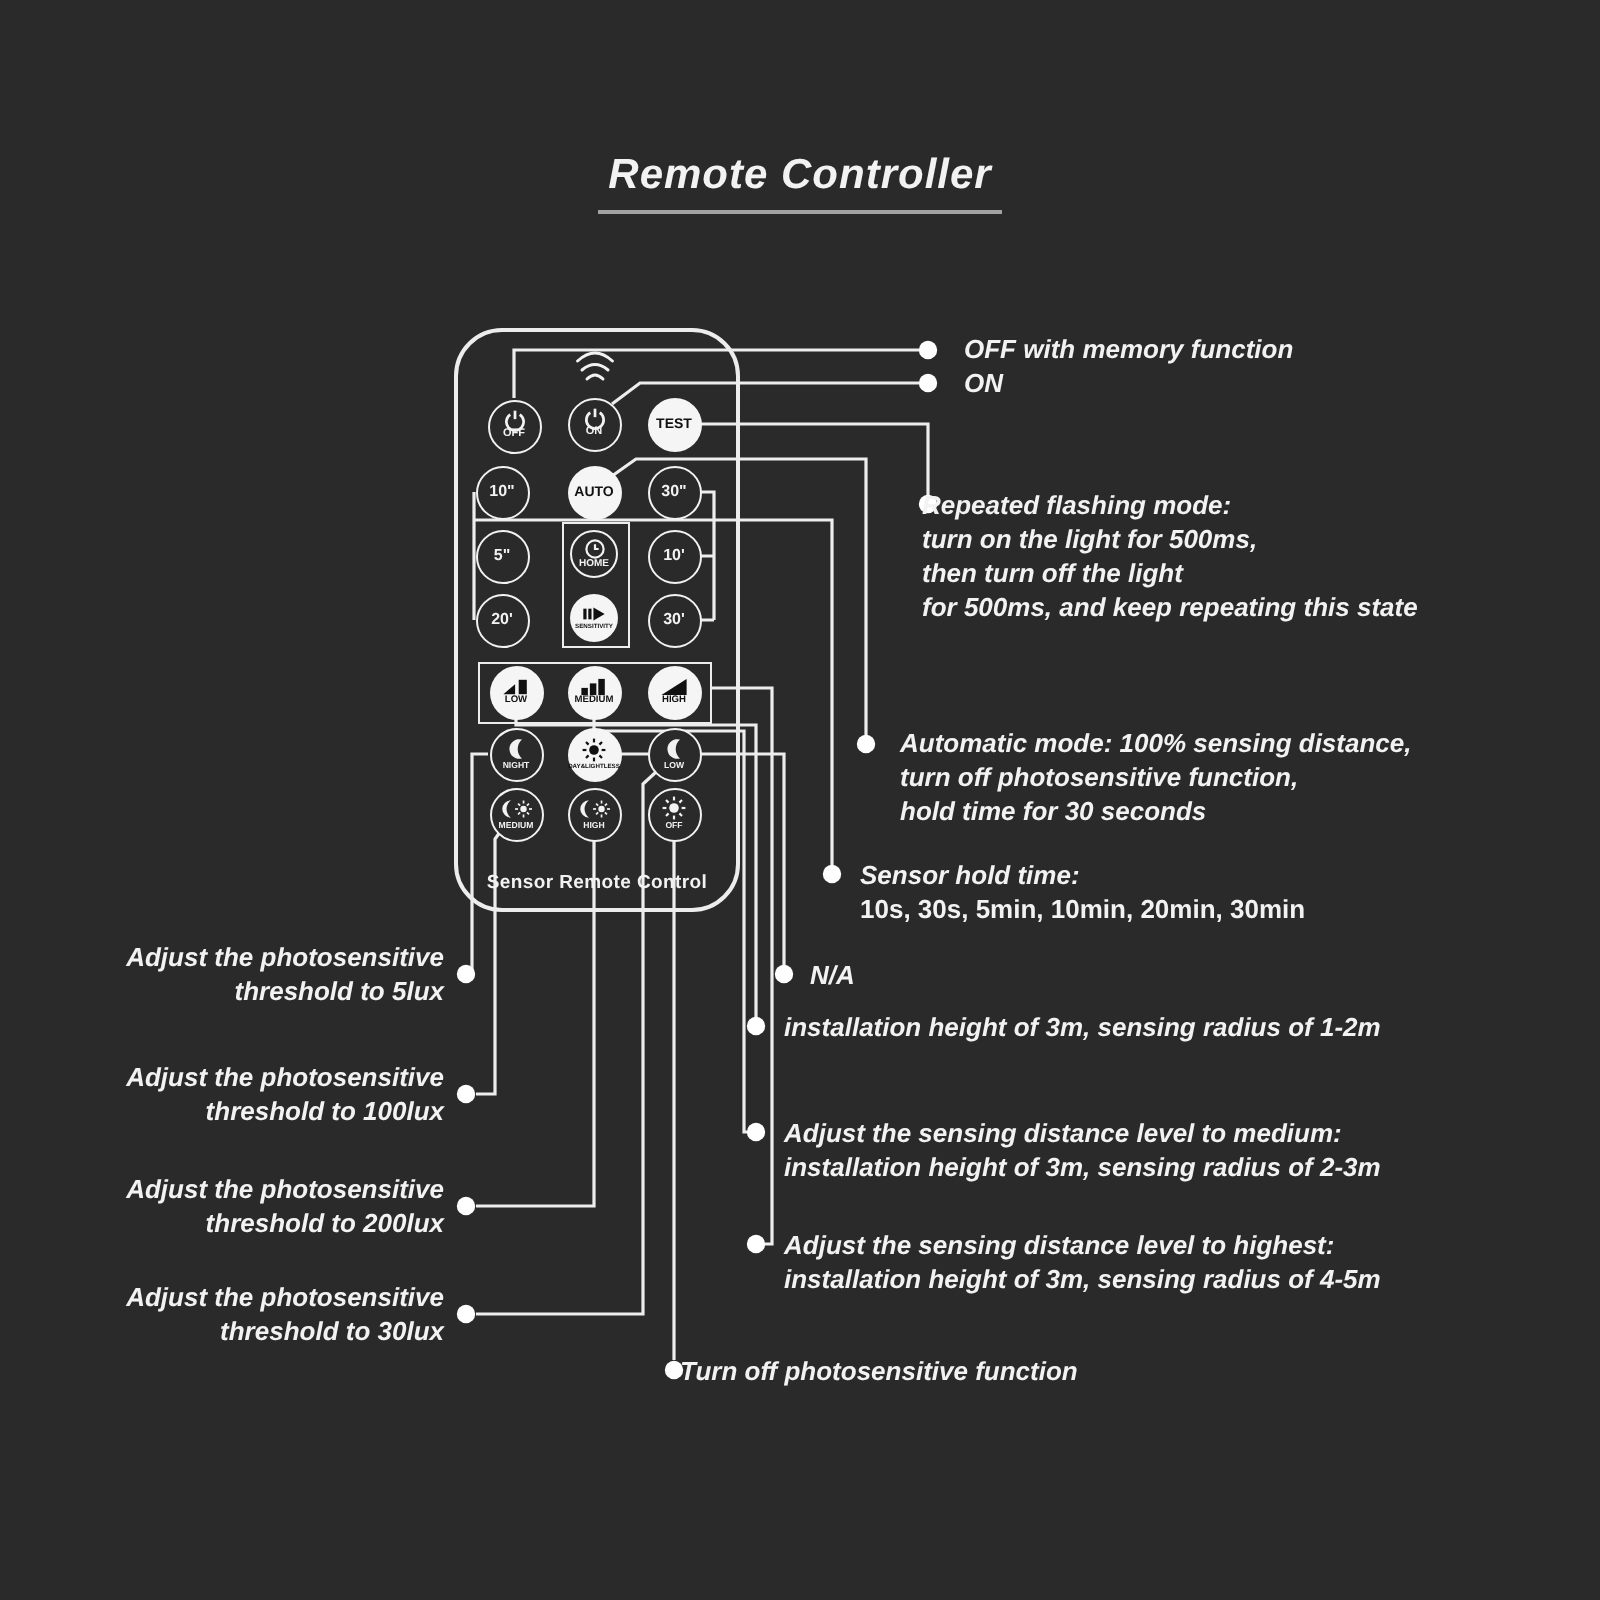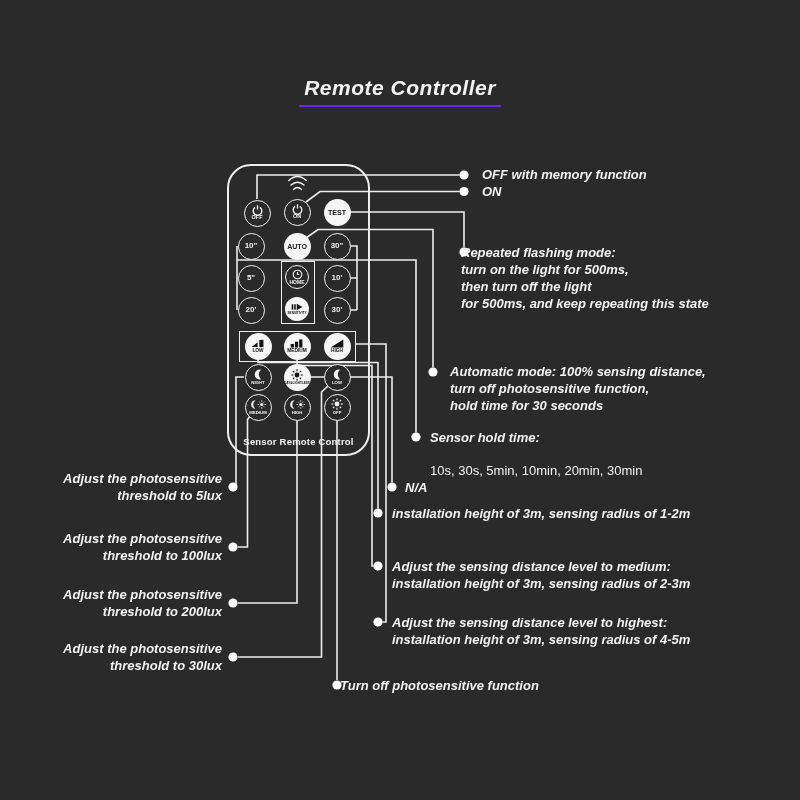--- a/index.html
+++ b/index.html
@@ -1,39 +1,39 @@
 <!DOCTYPE html>
 <html><head>
 <meta charset="utf-8">
 <style>
   html,body{margin:0;padding:0;background:#2a2a2a;}
   #stage{position:relative;width:800px;height:800px;background:#2a2a2a;overflow:hidden;
          font-family:"Liberation Sans", sans-serif;color:#f2f2f2;}
   
   .title-wrap{position:absolute;left:0;top:76px;width:800px;text-align:center;}
   .title{display:inline-block;font-size:21px;font-weight:bold;font-style:italic;
-         letter-spacing:.5px;border-bottom:2px solid #6d28d9;padding:0 5px 5px 5px;}
+         letter-spacing:.5px;border-bottom:2px solid #a3a3a3;padding:0 5px 5px 5px;}
   
   .remote-body{position:absolute;left:227px;top:164px;width:143px;height:292px;
                border:2px solid #ededed;border-radius:24px;box-sizing:border-box;background:#2a2a2a;z-index:1;}
   .overlay{position:absolute;left:0;top:0;z-index:2;pointer-events:none;}
   .btn{position:absolute;z-index:3;width:27px;height:27px;border-radius:50%;
        border:1.8px solid #f2f2f2;background:#2a2a2a;box-sizing:border-box;
        display:flex;flex-direction:column;align-items:center;justify-content:center;
        color:#f2f2f2;font-weight:bold;line-height:1;padding:0;cursor:pointer;}
   .btn.filled{background:#f5f5f5;border:none;color:#111;}
   .btn.small{width:24px;height:24px;}
   .btn .lbl{display:block;}
   .inner-rect{position:absolute;z-index:3;border:1.5px solid #ededed;box-sizing:border-box;background:transparent;}
   .remote-footer{position:absolute;left:227px;top:436px;width:143px;text-align:center;
                  font-size:9.5px;font-weight:bold;letter-spacing:.2px;z-index:3;}
   
   .ann{position:absolute;font-size:13px;font-weight:bold;font-style:italic;line-height:17px;z-index:3;}
   .ann div{white-space:nowrap;}
-  .ann .regular{font-weight:normal;font-style:normal;margin-top:16px;}
+  .ann .regular{font-weight:bold;font-style:normal;}
   .ann.right-align{text-align:right;}
   .t4{font-size:4.3px;margin-top:1px;}
   .t5{font-size:4.8px;margin-top:1px;}
   .t3{font-size:3.1px;margin-top:1px;}
   .t55{font-size:5.5px;margin-top:-1px;}
   .t8{font-size:8px;}
   .t7{font-size:7px;}
 </style>
 </head>
 <body>

